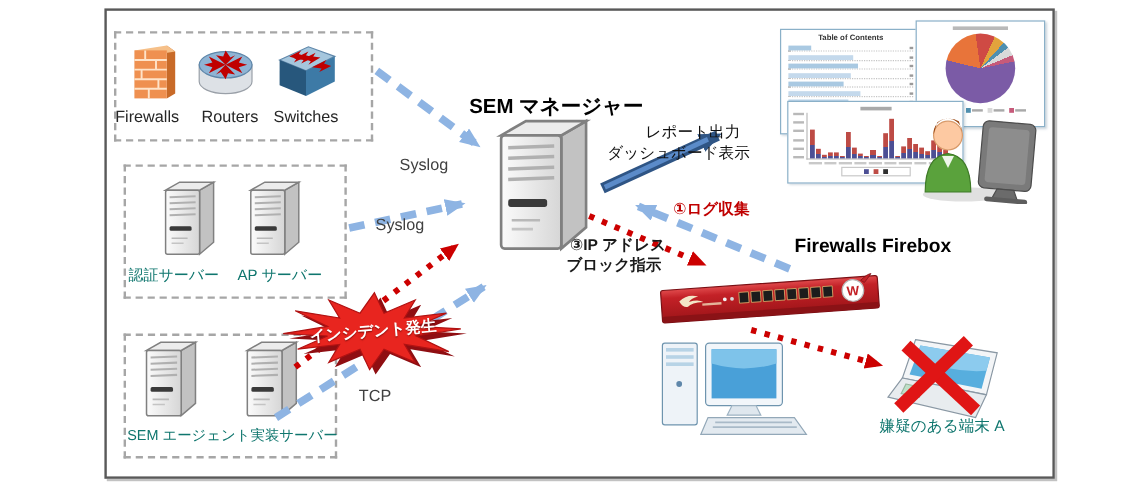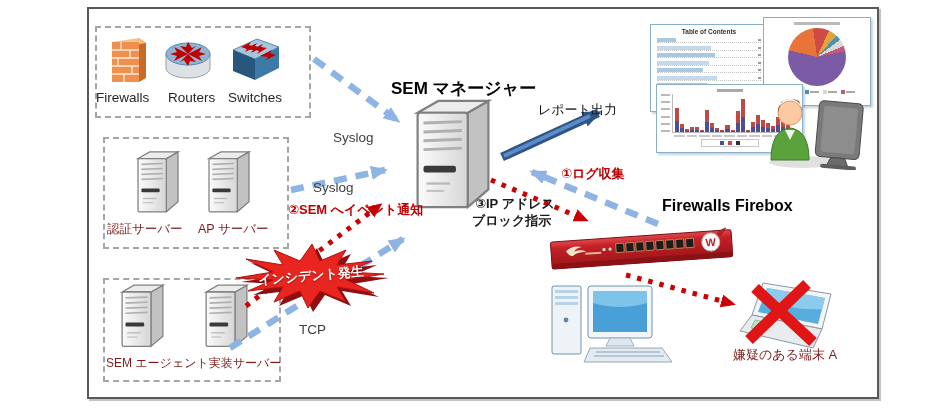--- a/index.html
+++ b/index.html
@@ -6,21 +6,21 @@
   .stage{position:relative;width:932px;height:417px;background:#fff;overflow:hidden;
          font-family:"Liberation Sans","DejaVu Sans",sans-serif;color:#262626;}
   .frame{position:absolute;left:87px;top:7px;width:788px;height:388px;
          border:2px solid #595959;box-shadow:2px 2px 0 rgba(120,120,120,.45);background:#fff;}
   .dashed-box{position:absolute;border:2px dashed #a6a6a6;background:#fff;}
   .box1{left:95px;top:26px;width:212px;height:88px;}
   .box2{left:103px;top:137px;width:182px;height:108px;}
   .box3{left:103px;top:278px;width:174px;height:100px;}
   .lbl{position:absolute;white-space:nowrap;line-height:1.15;}
   .dev-lbl{font-size:13.5px;color:#262626;}
-  .jp{font-size:12.5px;color:#7f1d1d;}
+  .jp{font-size:12.5px;color:#0f766e;}
   .red-lbl{font-size:13px;font-weight:bold;color:#c00000;}
   .blk-lbl{font-size:13px;font-weight:bold;color:#1a1a1a;}
   .proto-lbl{font-size:13.5px;color:#404040;}
   .title-lbl{font-size:17px;font-weight:bold;color:#000;}
   .fbx-lbl{font-size:16px;font-weight:bold;color:#000;}
   .overlay{position:absolute;left:0;top:0;width:940px;height:417px;pointer-events:none;}
   .icon-svg{position:absolute;}
   .doc{position:absolute;background:#fff;border:1px solid #8ab0c8;box-shadow:1.5px 1.5px 2px rgba(100,130,150,.35);}
   .doc-toc{left:650px;top:24px;width:118px;height:88px;padding:3px 6px;box-sizing:border-box;}
   .toc-title{font-size:6.5px;font-weight:bold;text-align:center;color:#333;margin-bottom:3px;}
@@ -364,19 +364,19 @@
       <polygon transform="translate(5 4)" fill="#8f0e12" points="384,274 347,280 374,293 337,287 346,302 320,291 308,308 300,291 274,302 283,287 248,291 273,280 236,278 273,272 246,259 283,265 274,250 300,261 312,244 320,261 346,250 337,265 372,261 347,272"></polygon>
       <polygon fill="#e8251f" stroke="#b01212" stroke-width="1" points="384,274 347,280 374,293 337,287 346,302 320,291 308,308 300,291 274,302 283,287 248,291 273,280 236,278 273,272 246,259 283,265 274,250 300,261 312,244 320,261 346,250 337,265 372,261 347,272"></polygon>
     </g>
   </svg>
 
   <div class="incident-text">インシデント発生</div>
 
   <div class="lbl proto-lbl" style="left:333px;top:130px">Syslog</div>
   <div class="lbl proto-lbl" style="left:313px;top:180px">Syslog</div>
   <div class="lbl proto-lbl" style="left:299px;top:322px">TCP</div>
-  <div class="lbl red-lbl" style="left:288px;top:203px">②SEM へイベント通知</div>
   <div class="lbl red-lbl" style="left:561px;top:167px">①ログ収集</div>
   <div class="lbl blk-lbl" style="left:475px;top:197px">③IP アドレス</div>
   <div class="lbl blk-lbl" style="left:472px;top:214px">ブロック指示</div>
   <div class="lbl" style="left:538px;top:103px;font-size:13px;color:#111">レポート出力</div>
+  <div class="lbl" style="left:506px;top:121px;font-size:13px;color:#111">ダッシュボード表示</div>
 
 </div>
 
 </body></html>

